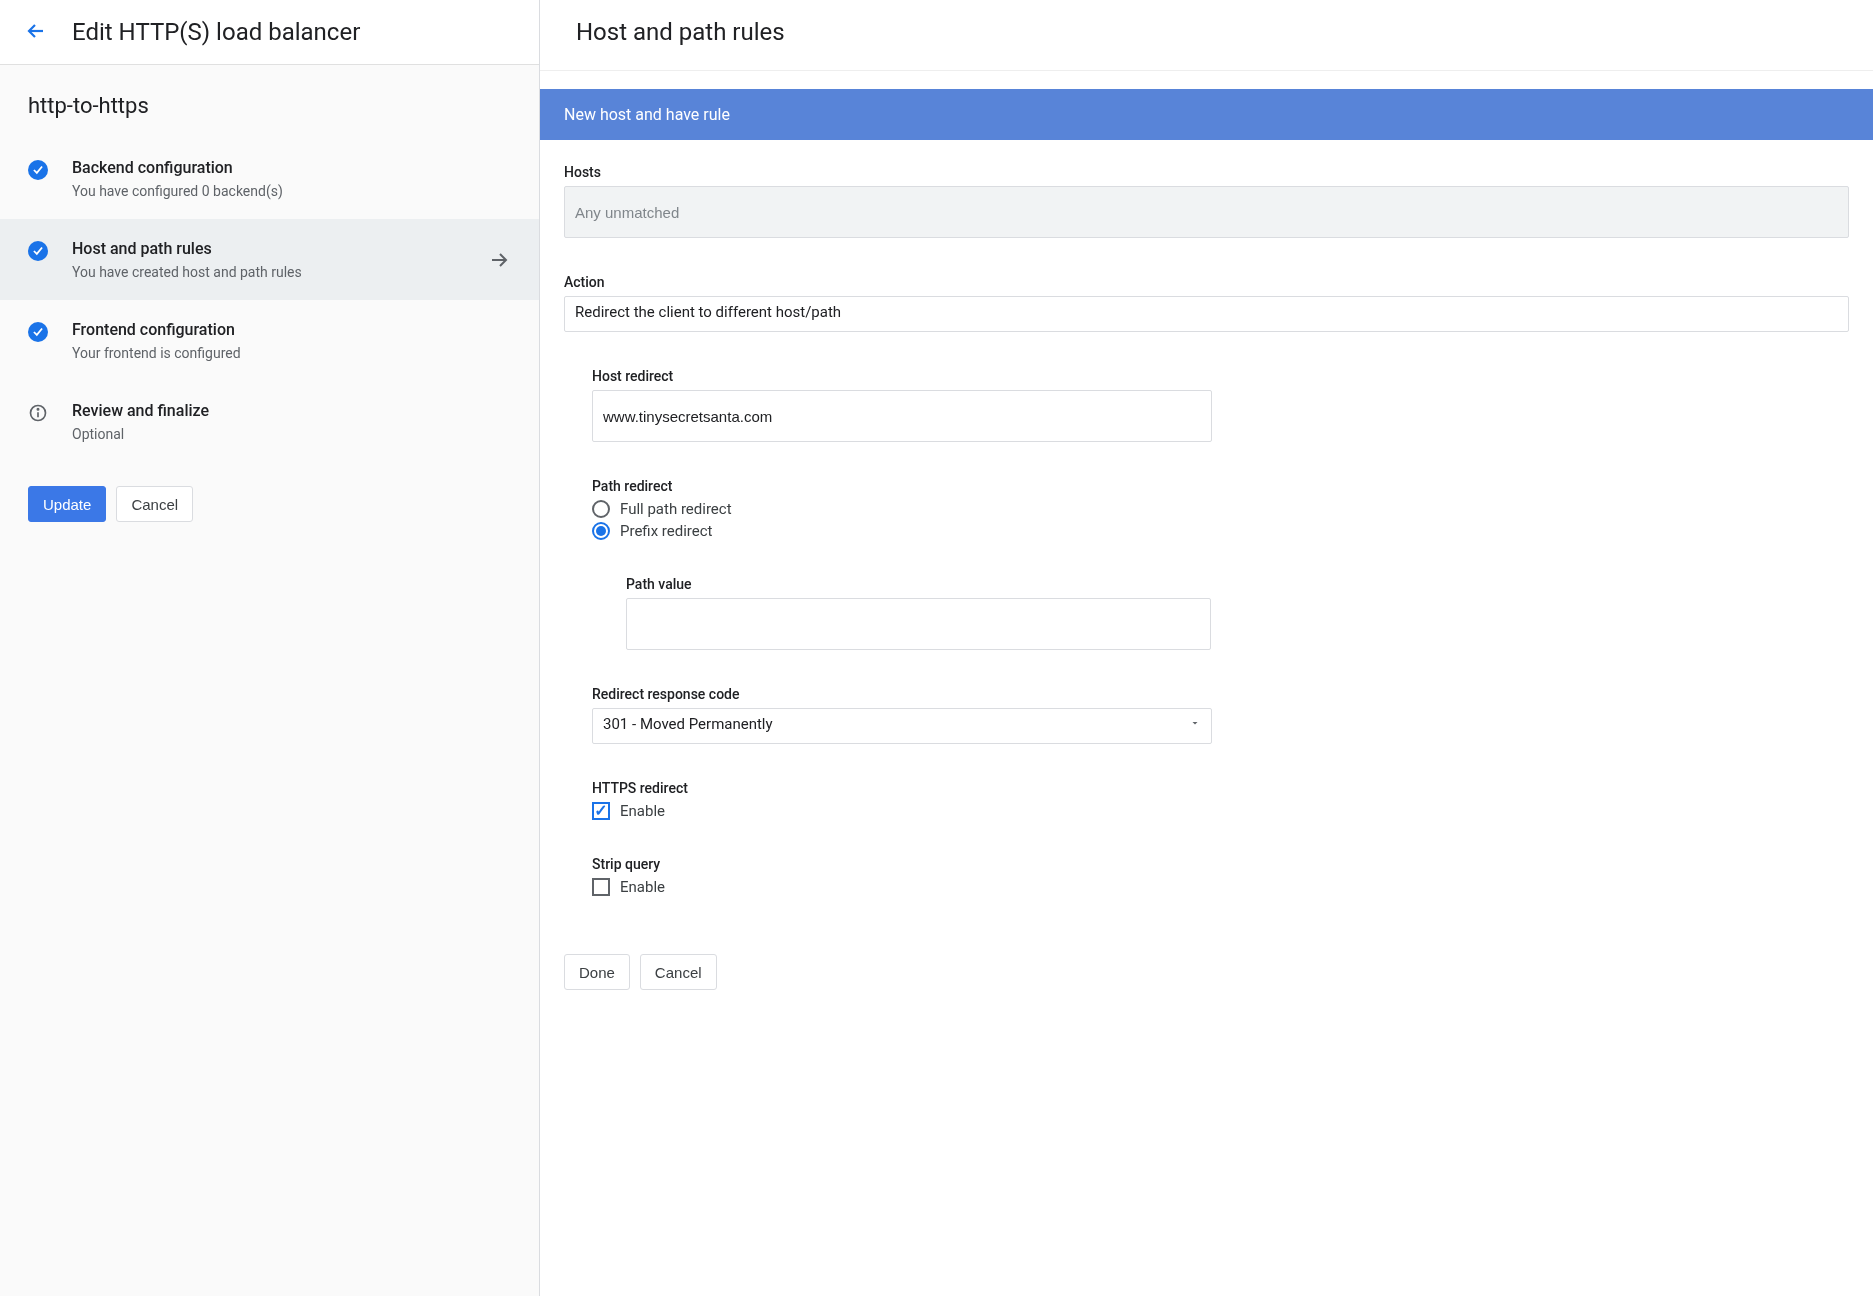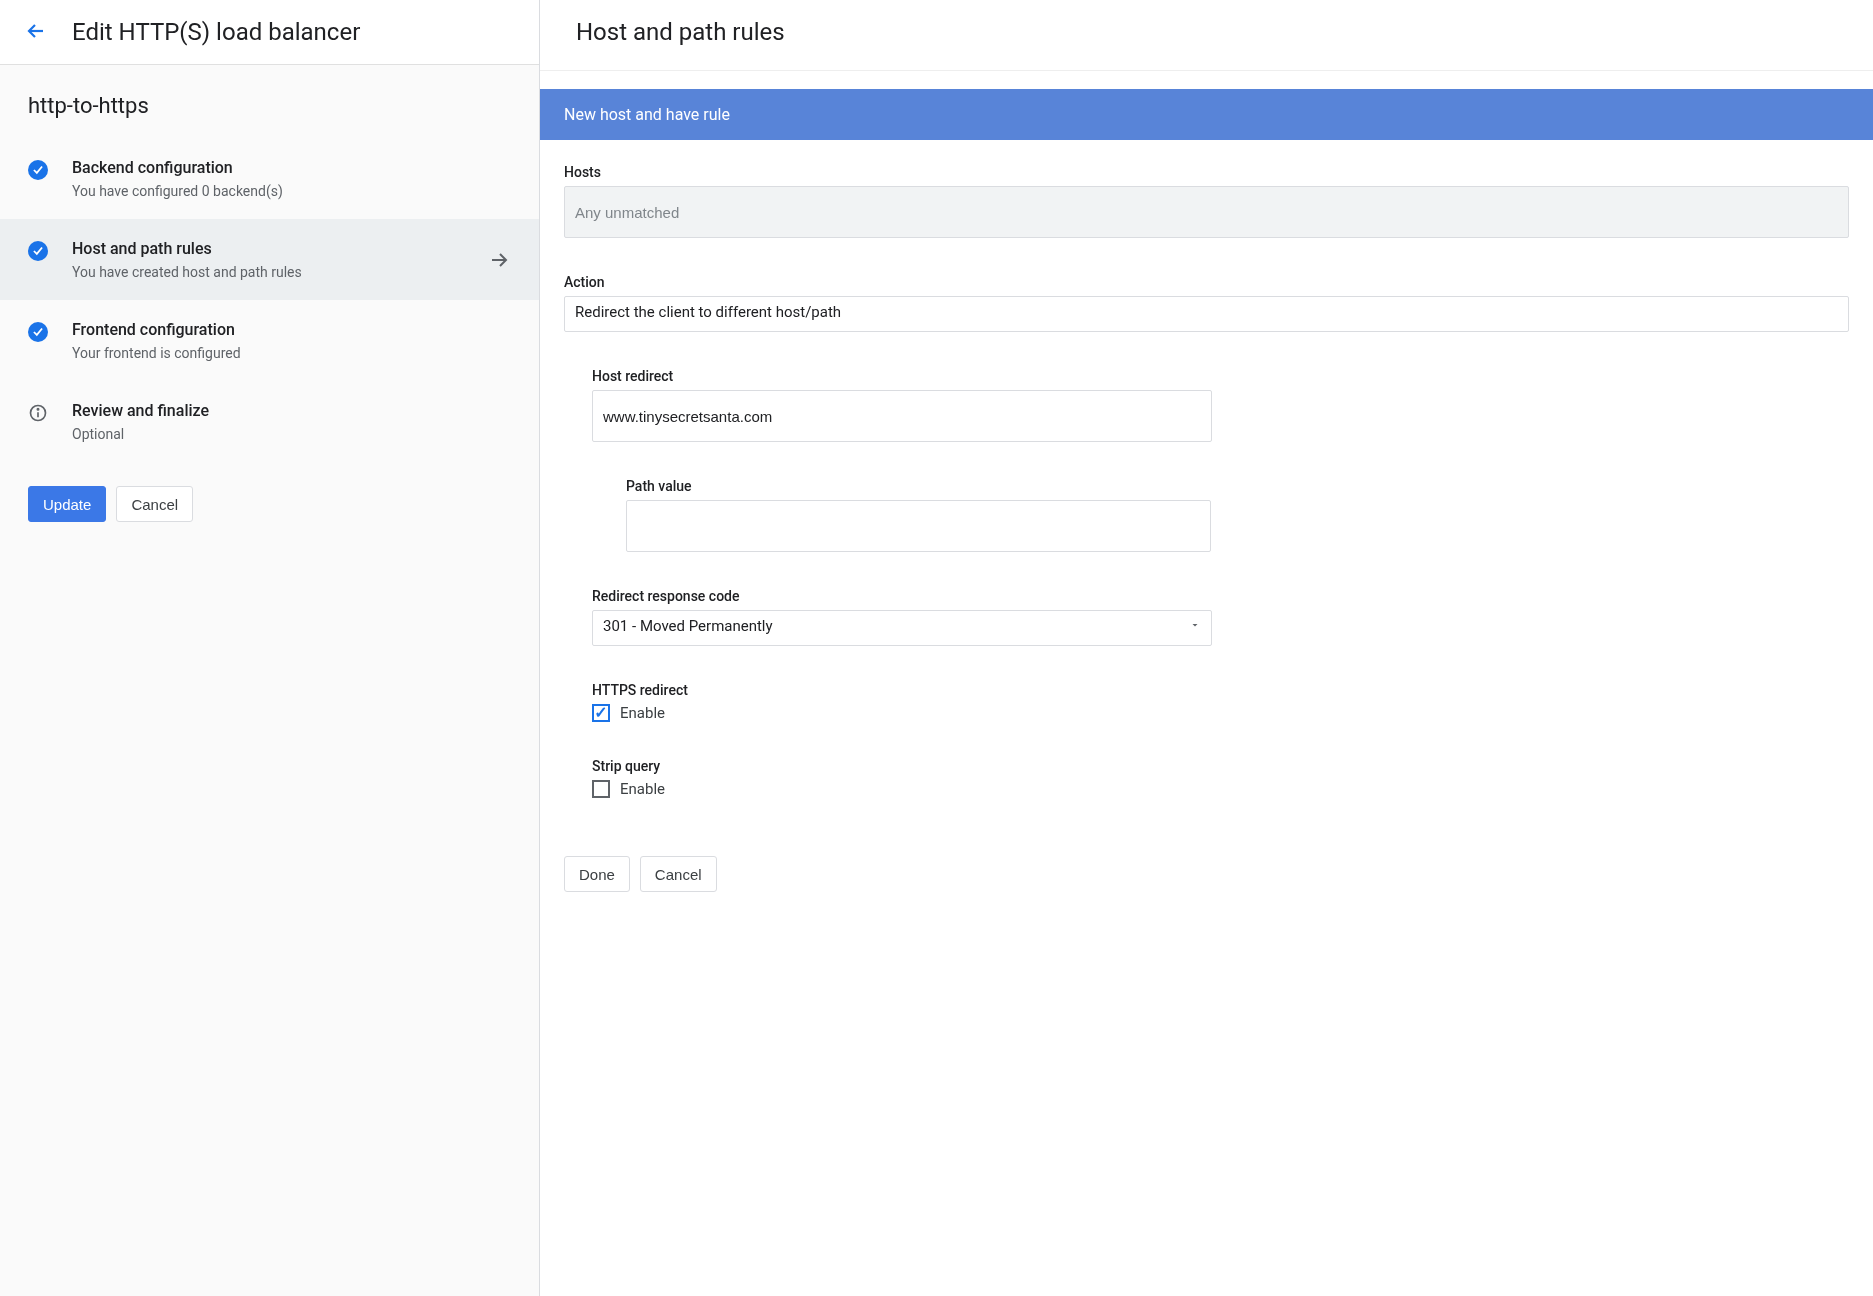--- a/index.html
+++ b/index.html
@@ -325,20 +325,31 @@
       </div>
     </div>
 
     <div class="indent">
 
       <div class="field-block">
         <label class="field-label">Host redirect</label>
         <input type="text" class="text-input" style="max-width: 620px;" value="www.tinysecretsanta.com">
       </div>
 
+      <div class="field-block">
+        <label class="field-label">Path redirect</label>
+        <div class="radio-row">
+          <span class="radio"></span>
+          <span>Full path redirect</span>
+        </div>
+        <div class="radio-row">
+          <span class="radio checked"></span>
+          <span>Prefix redirect</span>
+        </div>
+      </div>
 
       <div class="field-block indent2">
         <label class="field-label">Path value</label>
         <input type="text" class="text-input" style="max-width: 585px;" value="">
       </div>
 
       <div class="field-block">
         <label class="field-label">Redirect response code</label>
         <div class="select-box" style="max-width:620px">
           <span>301 - Moved Permanently</span>

